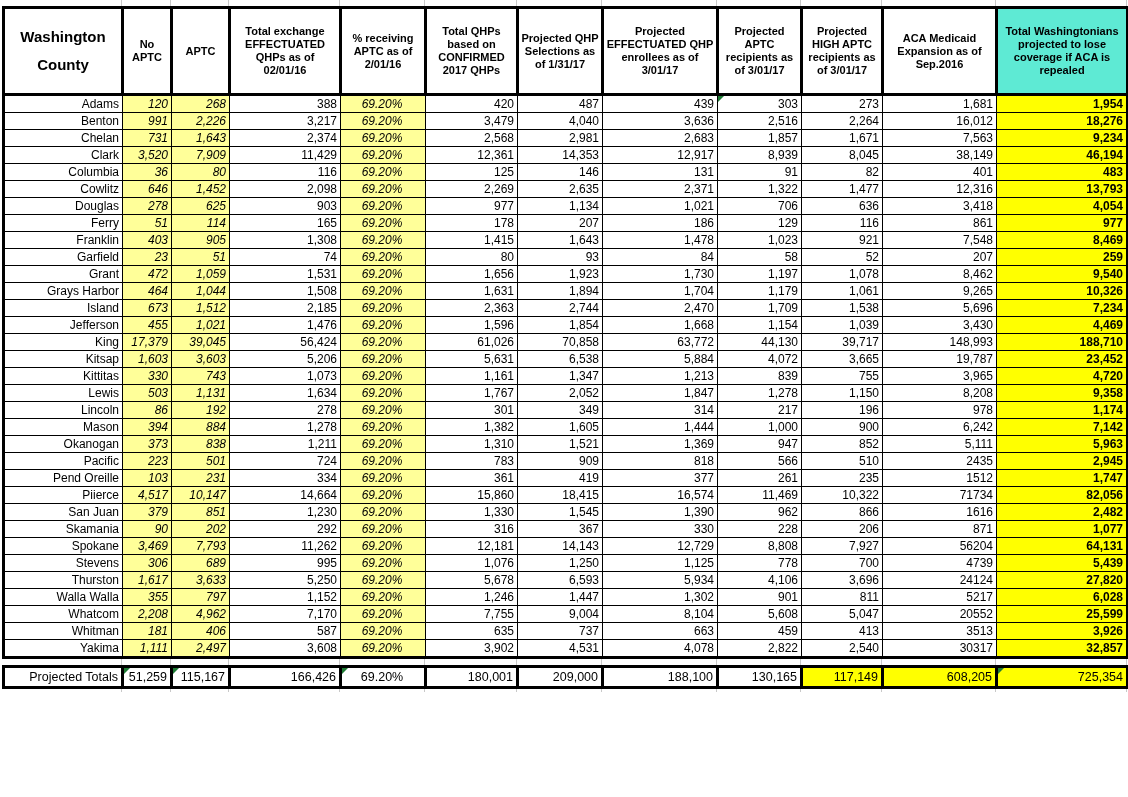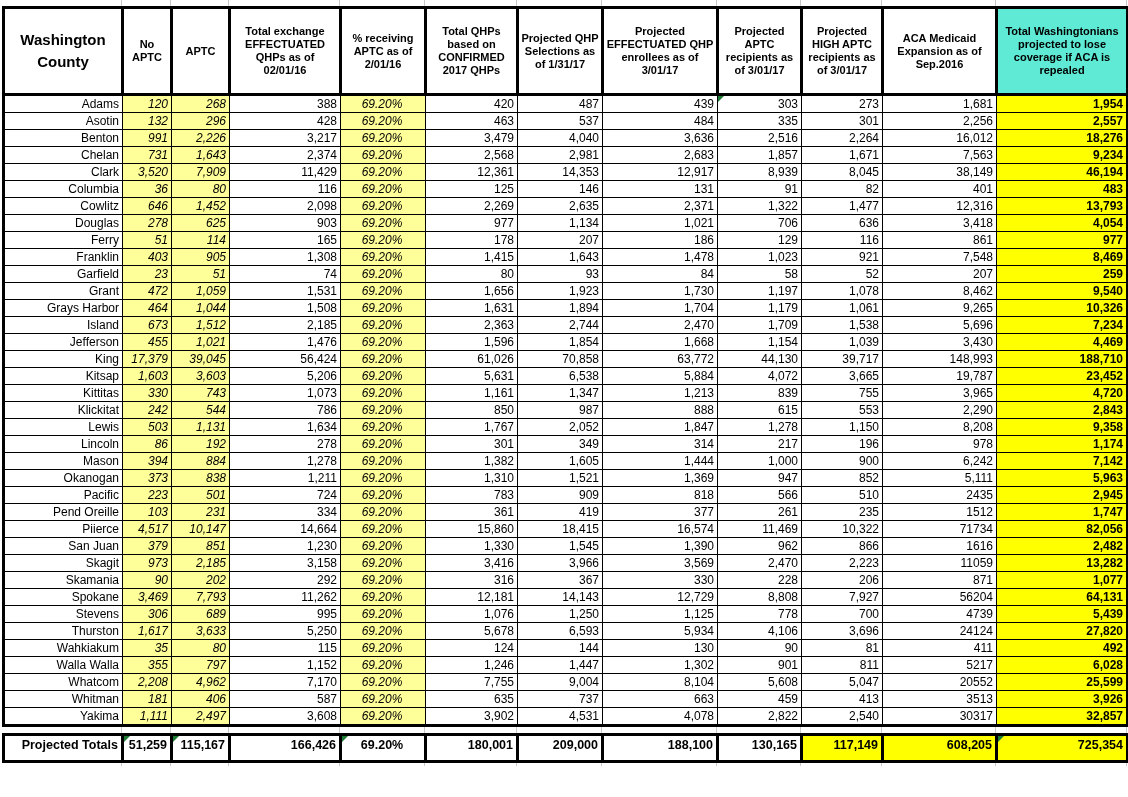--- a/index.html
+++ b/index.html
@@ -35,21 +35,21 @@
     font-size: 11px;
     line-height: 13px;
     text-align: center;
     vertical-align: middle;
     padding: 2px 2px;
     height: 80px;
     background: #ffffff;
   }
   table.main tr.hdr td:first-child {
     font-size: 15px;
-    line-height: 22px;
+    line-height: 28px;
   }
   table.main tr.hdr td:last-child { background: #5eead4; }
 
   table.main tr.data td {
     border: 1px solid #000;
     font-size: 12px;
     height: 16px;
     line-height: 15px;
     padding: 0 3px 0 1px;
     text-align: right;
@@ -71,24 +71,24 @@
   }
   table.main tr.data td:nth-child(12) {
     background: #FFFF00;
     font-weight: bold;
   }
 
   
   table.totals td {
     border: 3px solid #000;
     font-size: 12.5px;
-    font-weight: bold;
+    font-weight: normal;
     height: 18px;
     line-height: 17px;
-    padding: 0 3px 6px 1px;
+    padding: 0 3px 0 1px;
     text-align: right;
     vertical-align: middle;
     white-space: nowrap;
     overflow: hidden;
     position: relative;
     background: #ffffff;
   }
   table.totals td:nth-child(5) { text-align: center; }
   table.totals td:nth-child(10),
   table.totals td:nth-child(11),
@@ -178,34 +178,20 @@
         <td>69.20%</td>
         <td>420</td>
         <td>487</td>
         <td>439</td>
         <td>303<i class="gm"></i></td>
         <td>273</td>
         <td>1,681</td>
         <td>1,954</td>
       </tr>
       <tr class="data">
-        <td>Asotin</td>
-        <td>132</td>
-        <td>296</td>
-        <td>428</td>
-        <td>69.20%</td>
-        <td>463</td>
-        <td>537</td>
-        <td>484</td>
-        <td>335</td>
-        <td>301</td>
-        <td>2,256</td>
-        <td>2,557</td>
-      </tr>
-      <tr class="data">
         <td>Benton</td>
         <td>991</td>
         <td>2,226</td>
         <td>3,217</td>
         <td>69.20%</td>
         <td>3,479</td>
         <td>4,040</td>
         <td>3,636</td>
         <td>2,516</td>
         <td>2,264</td>
@@ -416,34 +402,20 @@
         <td>69.20%</td>
         <td>1,161</td>
         <td>1,347</td>
         <td>1,213</td>
         <td>839</td>
         <td>755</td>
         <td>3,965</td>
         <td>4,720</td>
       </tr>
       <tr class="data">
-        <td>Klickitat</td>
-        <td>242</td>
-        <td>544</td>
-        <td>786</td>
-        <td>69.20%</td>
-        <td>850</td>
-        <td>987</td>
-        <td>888</td>
-        <td>615</td>
-        <td>553</td>
-        <td>2,290</td>
-        <td>2,843</td>
-      </tr>
-      <tr class="data">
         <td>Lewis</td>
         <td>503</td>
         <td>1,131</td>
         <td>1,634</td>
         <td>69.20%</td>
         <td>1,767</td>
         <td>2,052</td>
         <td>1,847</td>
         <td>1,278</td>
         <td>1,150</td>
@@ -542,34 +514,20 @@
         <td>69.20%</td>
         <td>1,330</td>
         <td>1,545</td>
         <td>1,390</td>
         <td>962</td>
         <td>866</td>
         <td>1616</td>
         <td>2,482</td>
       </tr>
       <tr class="data">
-        <td>Skagit</td>
-        <td>973</td>
-        <td>2,185</td>
-        <td>3,158</td>
-        <td>69.20%</td>
-        <td>3,416</td>
-        <td>3,966</td>
-        <td>3,569</td>
-        <td>2,470</td>
-        <td>2,223</td>
-        <td>11059</td>
-        <td>13,282</td>
-      </tr>
-      <tr class="data">
         <td>Skamania</td>
         <td>90</td>
         <td>202</td>
         <td>292</td>
         <td>69.20%</td>
         <td>316</td>
         <td>367</td>
         <td>330</td>
         <td>228</td>
         <td>206</td>
@@ -610,34 +568,20 @@
         <td>3,633</td>
         <td>5,250</td>
         <td>69.20%</td>
         <td>5,678</td>
         <td>6,593</td>
         <td>5,934</td>
         <td>4,106</td>
         <td>3,696</td>
         <td>24124</td>
         <td>27,820</td>
-      </tr>
-      <tr class="data">
-        <td>Wahkiakum</td>
-        <td>35</td>
-        <td>80</td>
-        <td>115</td>
-        <td>69.20%</td>
-        <td>124</td>
-        <td>144</td>
-        <td>130</td>
-        <td>90</td>
-        <td>81</td>
-        <td>411</td>
-        <td>492</td>
       </tr>
       <tr class="data">
         <td>Walla Walla</td>
         <td>355</td>
         <td>797</td>
         <td>1,152</td>
         <td>69.20%</td>
         <td>1,246</td>
         <td>1,447</td>
         <td>1,302</td>

